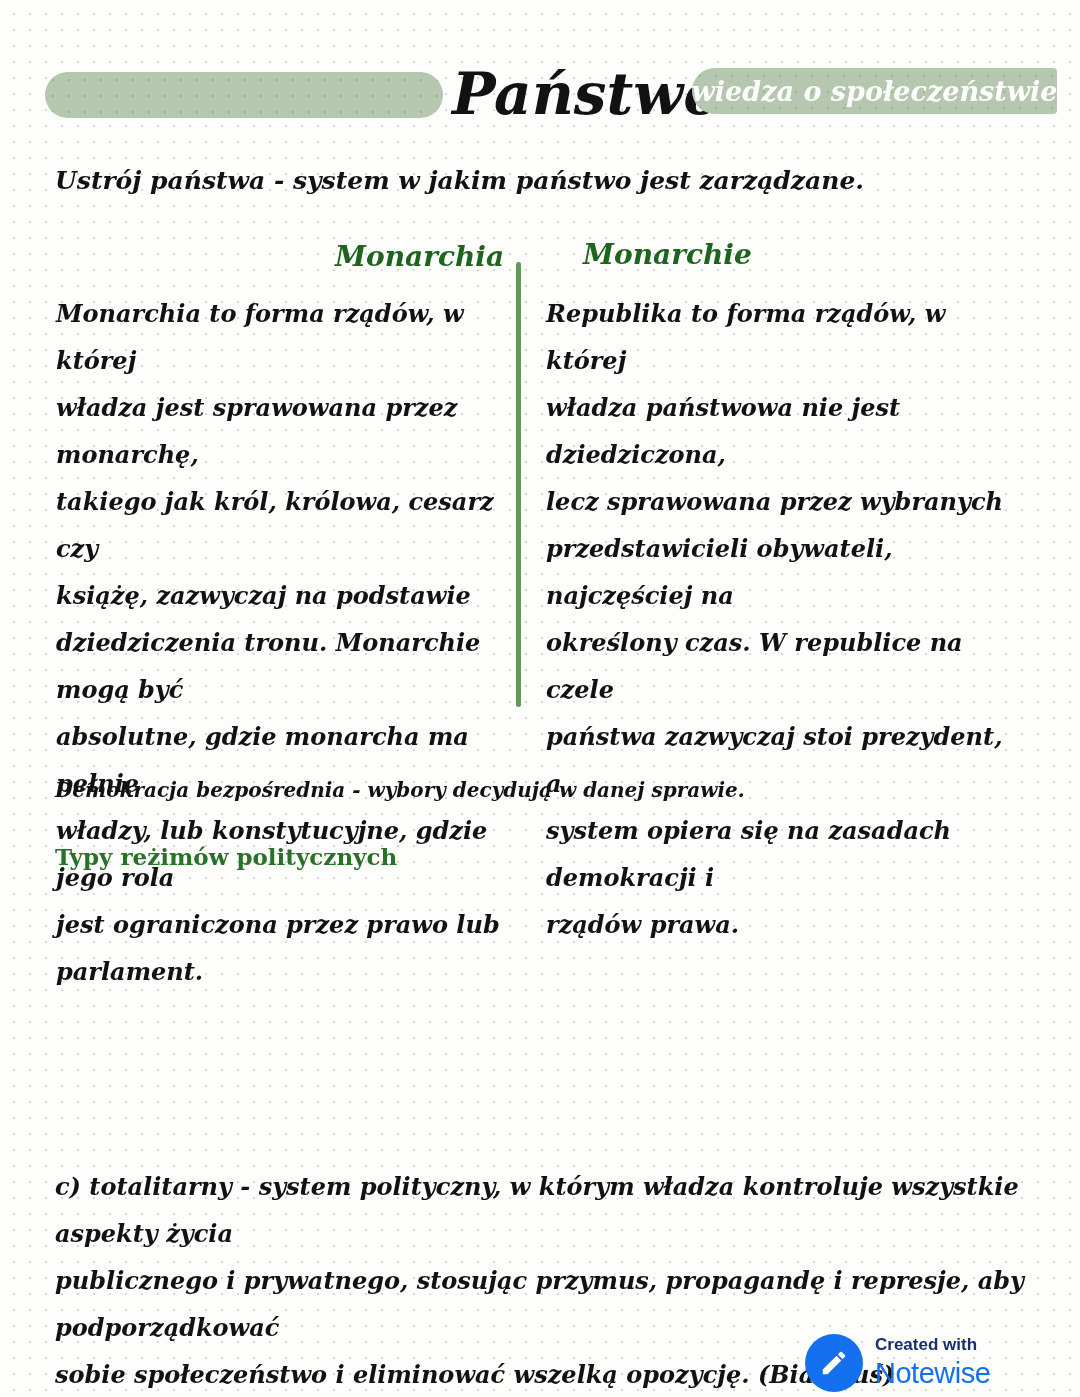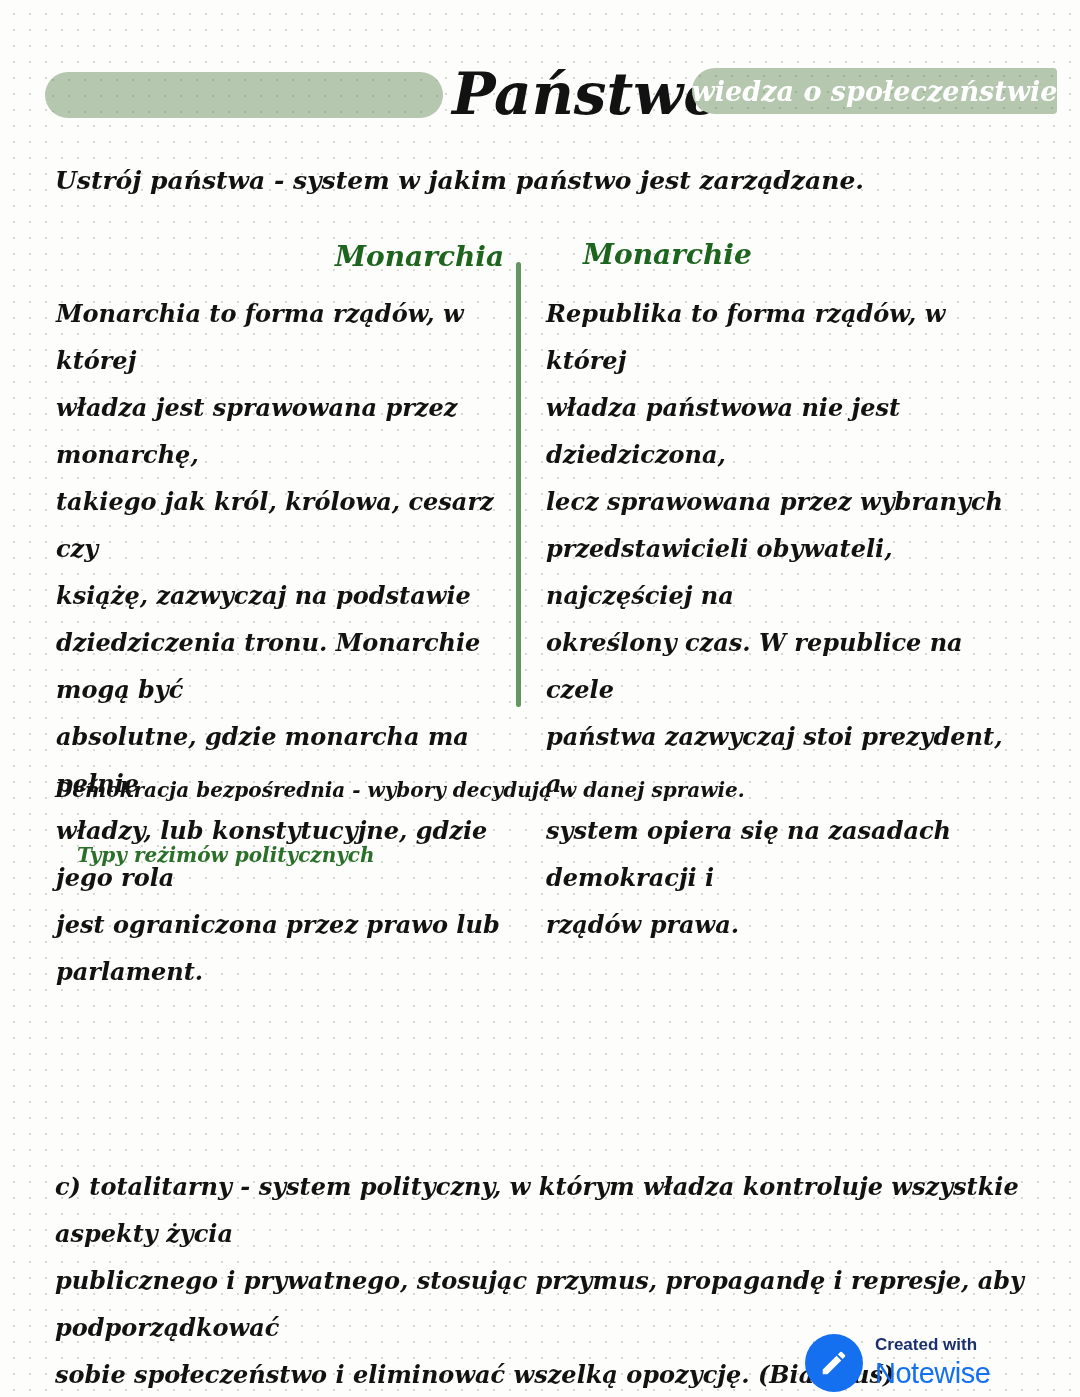--- a/index.html
+++ b/index.html
@@ -78,25 +78,24 @@
     white-space: pre-line;
   }
   .col-body-left  { left: 50px;  top: 290px; width: 465px; margin-left: 6px; }
   .col-body-right { left: 546px; top: 290px; width: 470px; }
   .line-demokracja {
     position: absolute; left: 55px; top: 778px;
     font-size: 20px;
   }
   .regimes-heading {
     position: absolute; left: 55px; top: 843px;
-    font-size: 20px;
+    font-size: 23px;
     color: #2a6f2a;
-    font-style: italic; font-weight: bold;
+    font-weight: bold;
     white-space: nowrap;
-    margin-left: 22px;
   }
   .regime {
     position: absolute; left: 55px;
     font-size: 24px; line-height: 47px;
     white-space: pre-line;
     width: 1015px;
   }
   .regime-a { top: 888px; }
   .regime-b { top: 1024px; }
   .regime-c { top: 1163px; }

